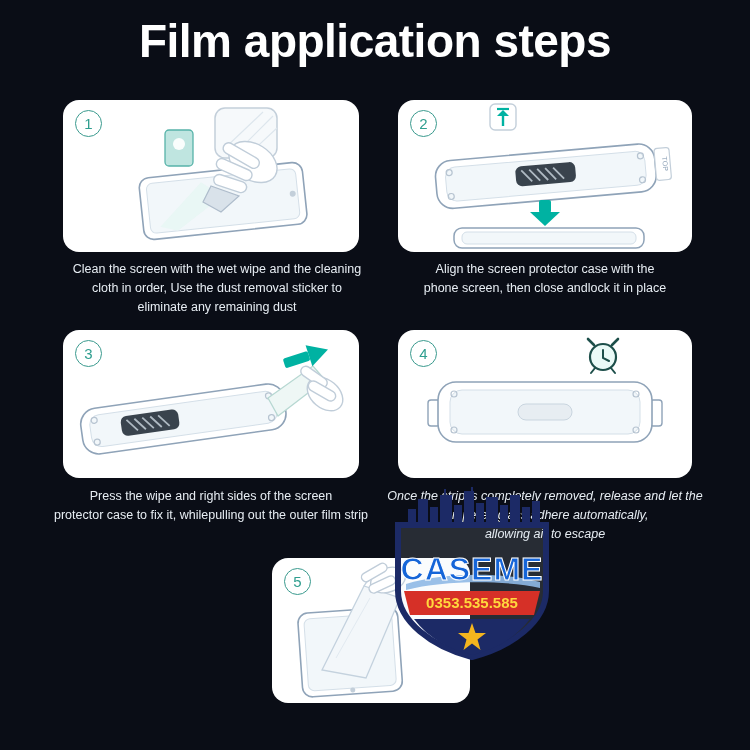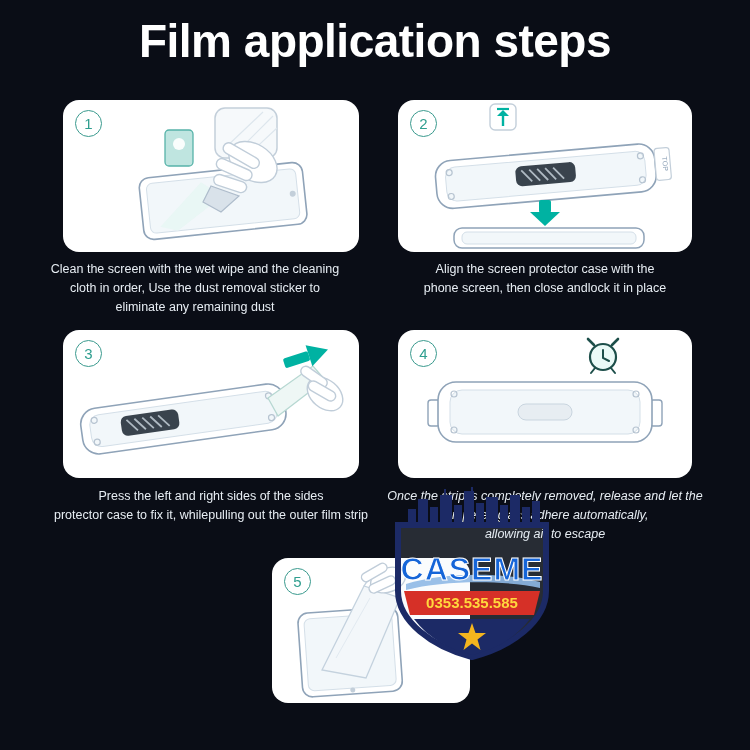--- a/index.html
+++ b/index.html
@@ -25,21 +25,21 @@
     font-size:15px; display:flex; align-items:center; justify-content:center;
     background:#ffffff; z-index:2;
   }
   .caption {
     position:absolute; margin:0;
     color:#e7edf3; font-size:12.5px; line-height:1.5;
     text-align:center; white-space:pre-line;
   }
   .card svg { position:absolute; left:0; top:0; width:100%; height:100%; }
   #card1 { left:63px;  top:100px; width:296px; height:152px; }
-  #cap1  { left:24px;  top:260px; width:342px; }
+  #cap1  { left:46px;  top:260px; width:342px; }
   #card2 { left:398px; top:100px; width:294px; height:152px; }
   #cap2  { left:385px; top:260px; width:320px; }
   #card3 { left:63px;  top:330px; width:296px; height:148px; }
   #cap3  { left:30px;  top:487px; width:362px; }
   #card4 { left:398px; top:330px; width:294px; height:148px; }
   #cap4  { left:380px; top:487px; width:330px;font-style:italic; }
   #card5 { left:272px; top:558px; width:198px; height:145px; }
   #cap5  { left:0px;   top:712px; width:750px; }
   #logo  { position:absolute; left:384px; top:487px; width:176px; height:176px; z-index:5;text-align:right; }
 </style>
@@ -134,21 +134,21 @@
         <rect x="220" y="21" width="26" height="10" rx="2"></rect>
         <polygon points="246,15 246,37 266,26"></polygon>
       </g>
       <g fill="#ffffff" stroke="#c0cdd9" stroke-width="1.4">
         <ellipse cx="262" cy="64" rx="20" ry="14" transform="rotate(40 262 64)"></ellipse>
         <rect x="236" y="42" width="30" height="10" rx="5" transform="rotate(35 251 47)"></rect>
         <rect x="244" y="56" width="30" height="10" rx="5" transform="rotate(30 259 61)"></rect>
       </g>
     </svg>
   </div>
-  <p class="caption" id="cap3">Press the left and right sides of the sides
+  <p class="caption" id="cap3">Press the wipe and right sides of the screen
 protector case to fix it, whilepulling out the outer film strip</p>
 
   <div class="card" id="card4">
     <div class="badge">4</div>
     <svg viewBox="0 0 294 148">
       <g>
         <rect x="30" y="70" width="12" height="26" rx="3" fill="#ffffff" stroke="#8fa3b8" stroke-width="1.4"></rect>
         <rect x="252" y="70" width="12" height="26" rx="3" fill="#ffffff" stroke="#8fa3b8" stroke-width="1.4"></rect>
         <rect x="40" y="52" width="214" height="60" rx="18" fill="#ffffff" stroke="#8fa3b8" stroke-width="1.6"></rect>
         <rect x="52" y="60" width="190" height="44" rx="12" fill="#f2f7fa" stroke="#d4dfe8" stroke-width="1"></rect>

